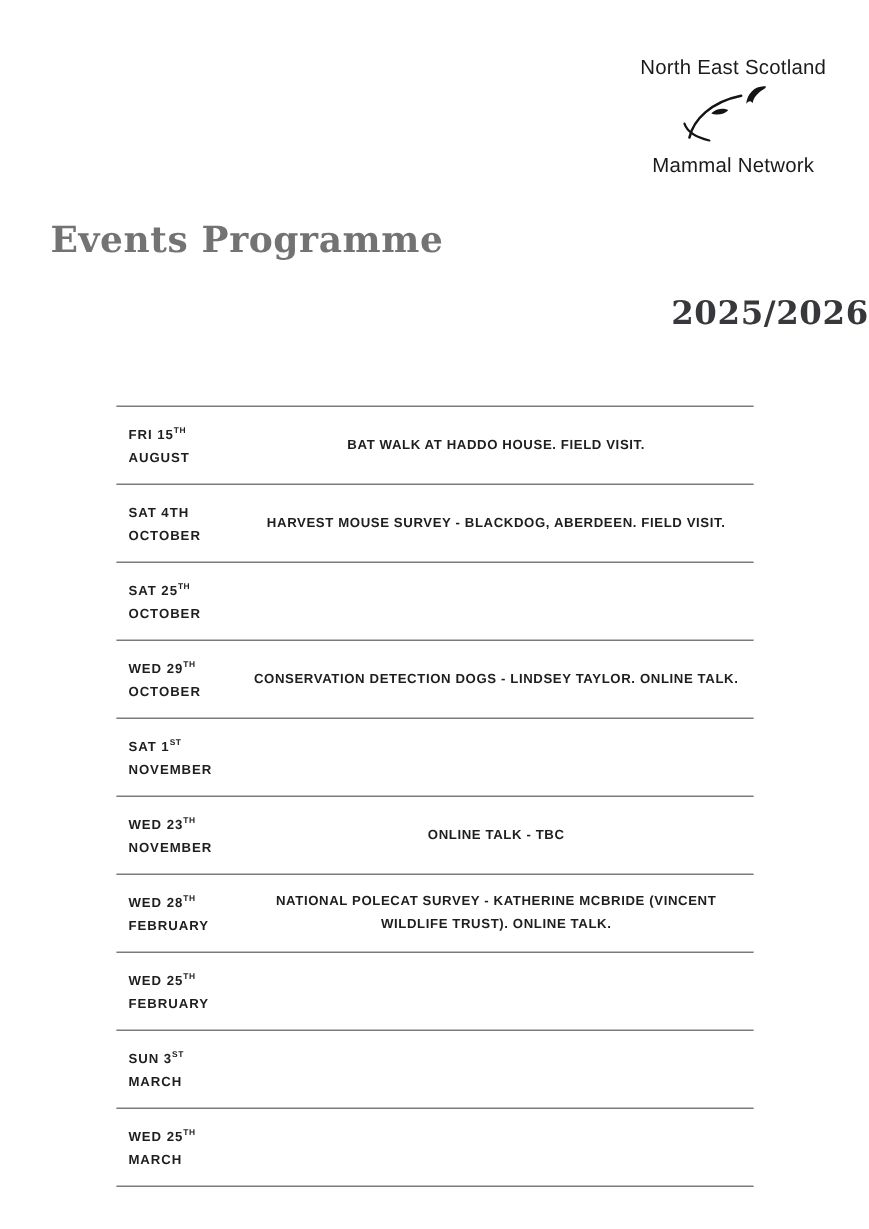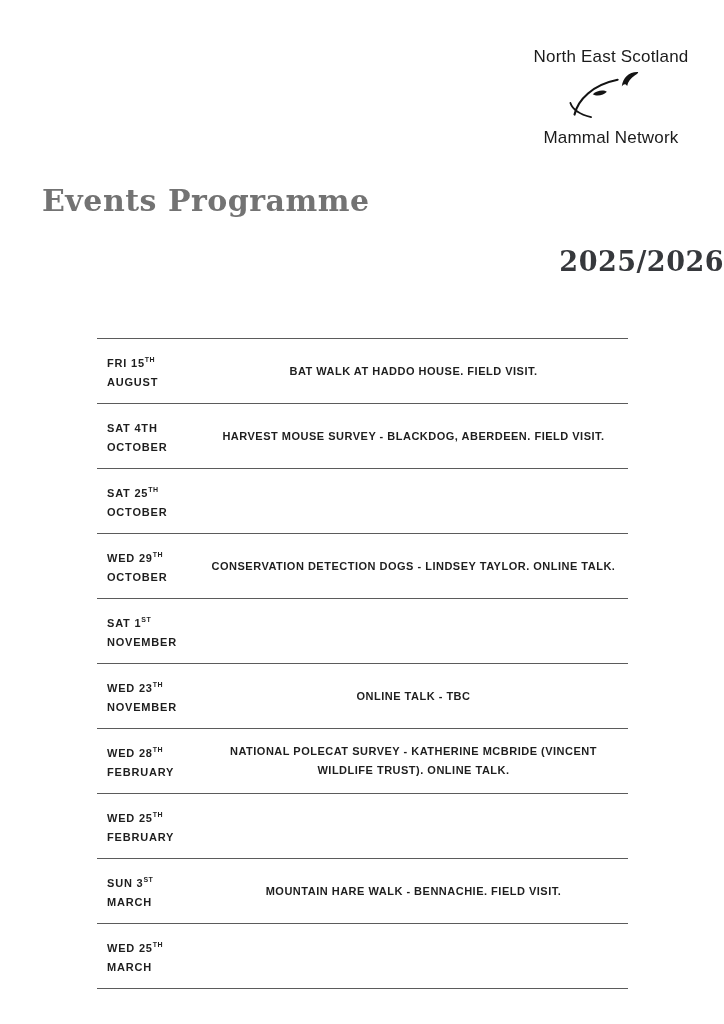--- a/index.html
+++ b/index.html
@@ -145,21 +145,20 @@
     </div>
   </div>
 
   <div class="event-row">
     <div class="date-cell">
       <div class="date-line">
         <span>SUN 3</span><sup class="ord">ST</sup>
       </div>
       <div class="month">MARCH</div>
     </div>
-    <div class="desc-cell">MOUNTAIN HARE WALK - BENNACHIE. FIELD VISIT.</div>
   </div>
 
   <div class="event-row">
     <div class="date-cell">
       <div class="date-line">
         <span>WED 25</span><sup class="ord">TH</sup>
       </div>
       <div class="month">MARCH</div>
     </div>
   </div>

